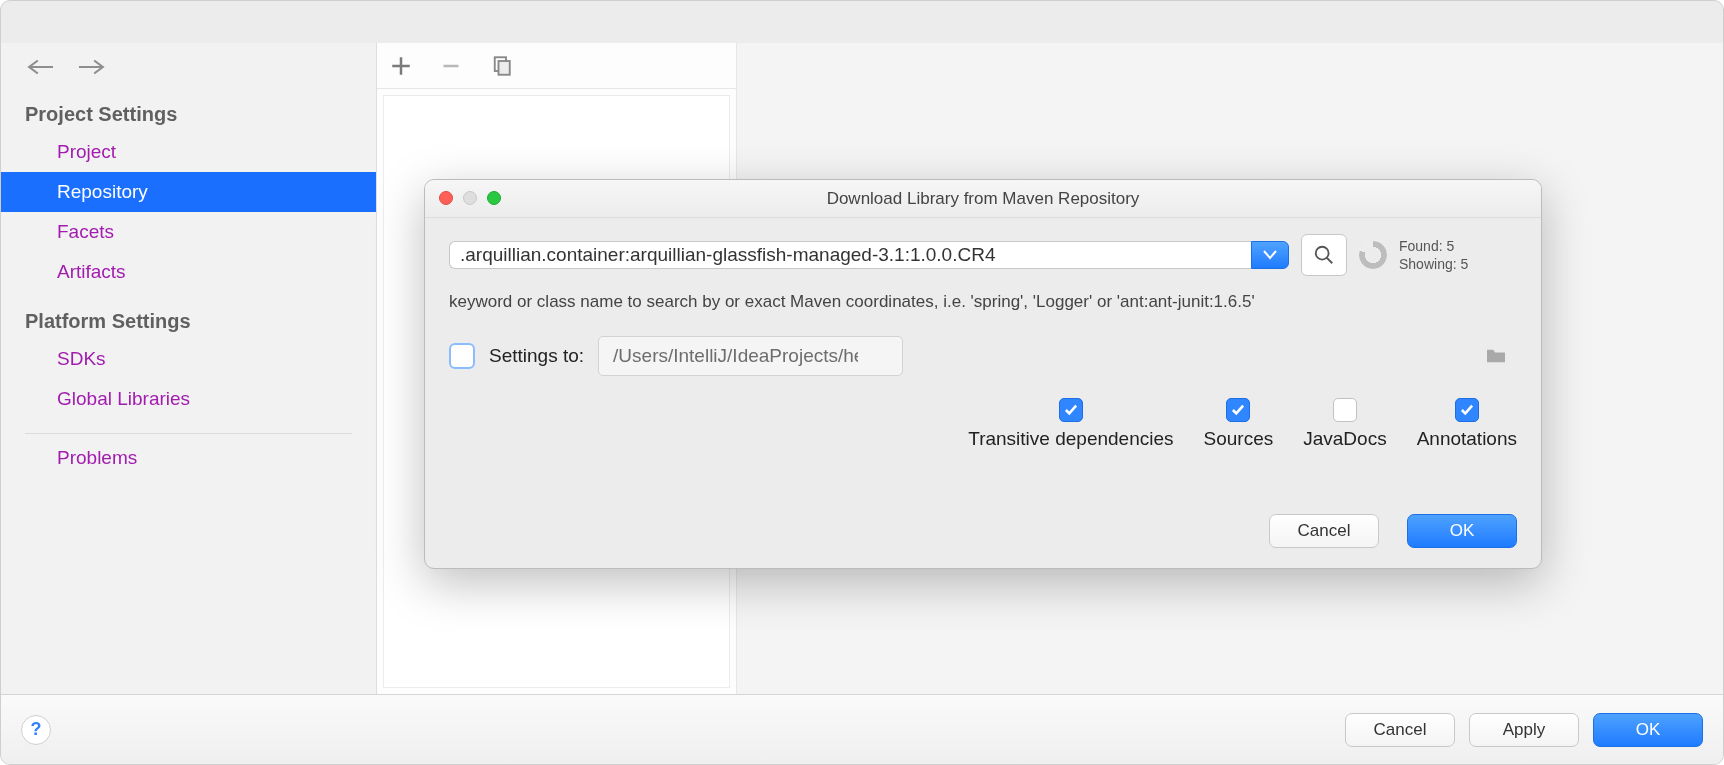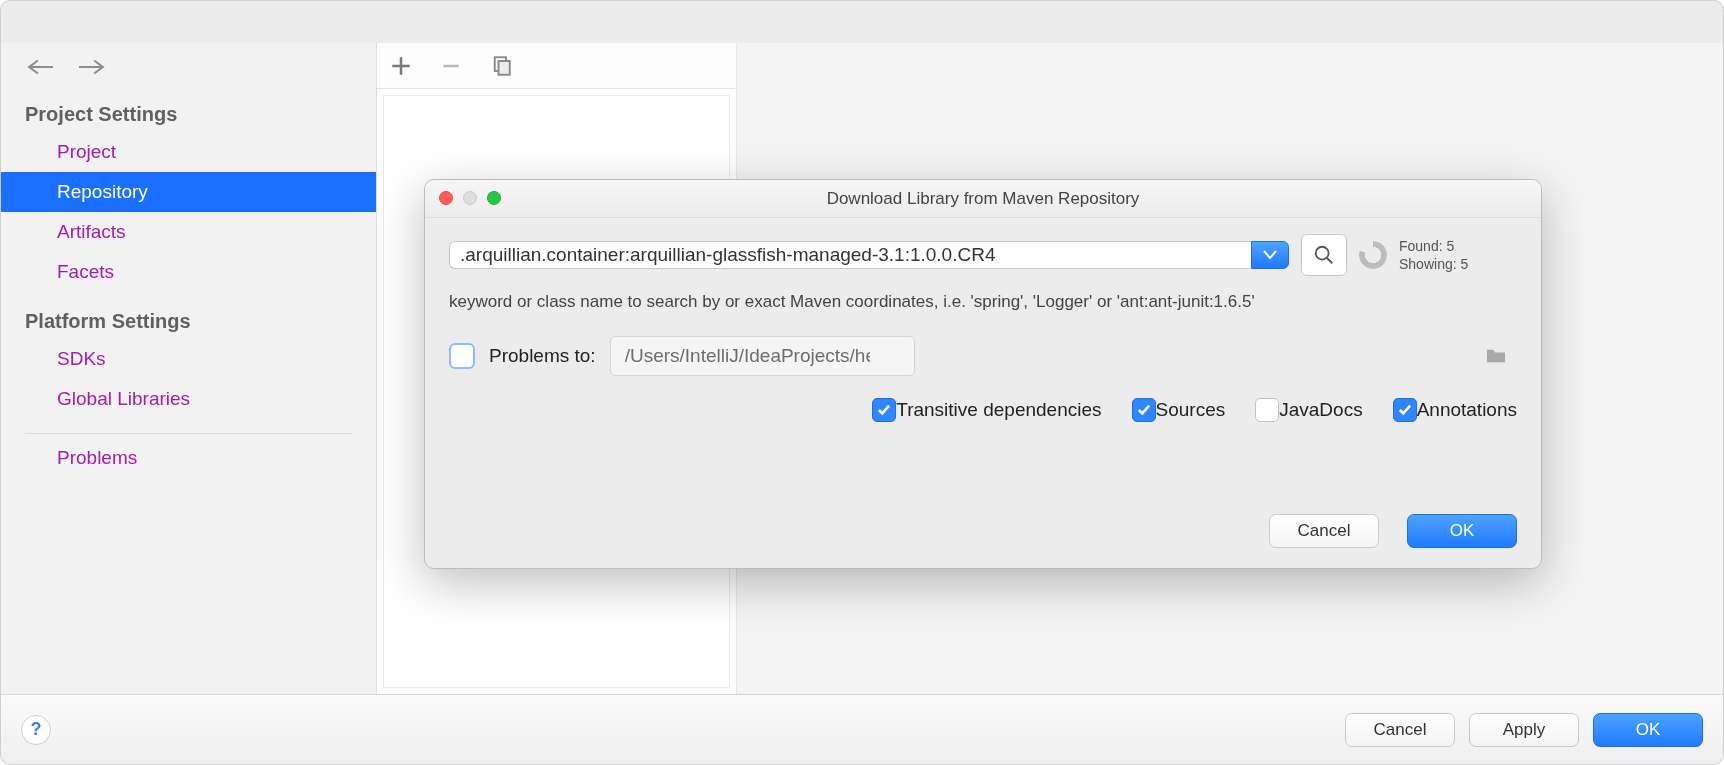--- a/index.html
+++ b/index.html
@@ -294,21 +294,21 @@
     cursor:pointer;
   }
 
   .opts-row {
     margin-top: 22px;
     display:flex;
     align-items:center;
     justify-content:flex-end;
     gap: 30px;
   }
-  .opt { display:flex; align-items:center; gap:0;}
+  .opt { display:flex; align-items:center; gap:6px;flex-direction:column;}
   .opt .lbl { font-size:19px; color:#222;}
   .c2 {
     width: 24px; height: 24px;
     border-radius:5px;
     border:1px solid #c2c2c2;
     background:#fff;
     display:flex; align-items:center; justify-content:center;
     cursor:pointer;
   }
   .c2.checked{ background:#2f86ff; border-color:#1d6fe6;}
@@ -339,22 +339,22 @@
         <div class="arrow-btn">
           <svg viewBox="0 0 24 16" width="26" height="18">
               <path d="M14 2 L22 8 L14 14 M22 8 H0" stroke="#8e8e8e" stroke-width="2" fill="none"></path>
             </svg>
         </div>
       </div>
 
       <div class="group-header">Project Settings</div>
       <div class="side-item">Project</div>
       <div class="side-item selected">Repository</div>
+      <div class="side-item">Facets</div>
       <div class="side-item">Artifacts</div>
-      <div class="side-item">Facets</div>
 
       <div class="group-header">Platform Settings</div>
       <div class="side-item">SDKs</div>
       <div class="side-item">Global Libraries</div>
 
       <div class="sep"></div>
       <div class="side-item">Problems</div>
     </div>
 
     <div class="center">
@@ -422,21 +422,21 @@
           <div><span>Showing:</span> <span>5</span></div>
         </div>
       </div>
 
       <div class="hint">keyword or class name to search by or exact Maven coordinates, i.e. 'spring', 'Logger' or 'ant:ant-junit:1.6.5'</div>
 
       <div class="dl-row">
         <div class="chk">
           
         </div>
-        <div class="dl-label">Problems to:</div>
+        <div class="dl-label">Settings to:</div>
         <div class="path-wrap">
           <input class="path-input" disabled="" value="/Users/IntelliJ/IdeaProjects/helloWorld/lib" style="">
           <svg class="folder-icon" viewBox="0 0 24 20">
               <path d="M2 3h7l2 3h11v11H2z"></path>
             </svg>
         </div>
       </div>
 
       <div class="opts-row">
         <div class="opt">

